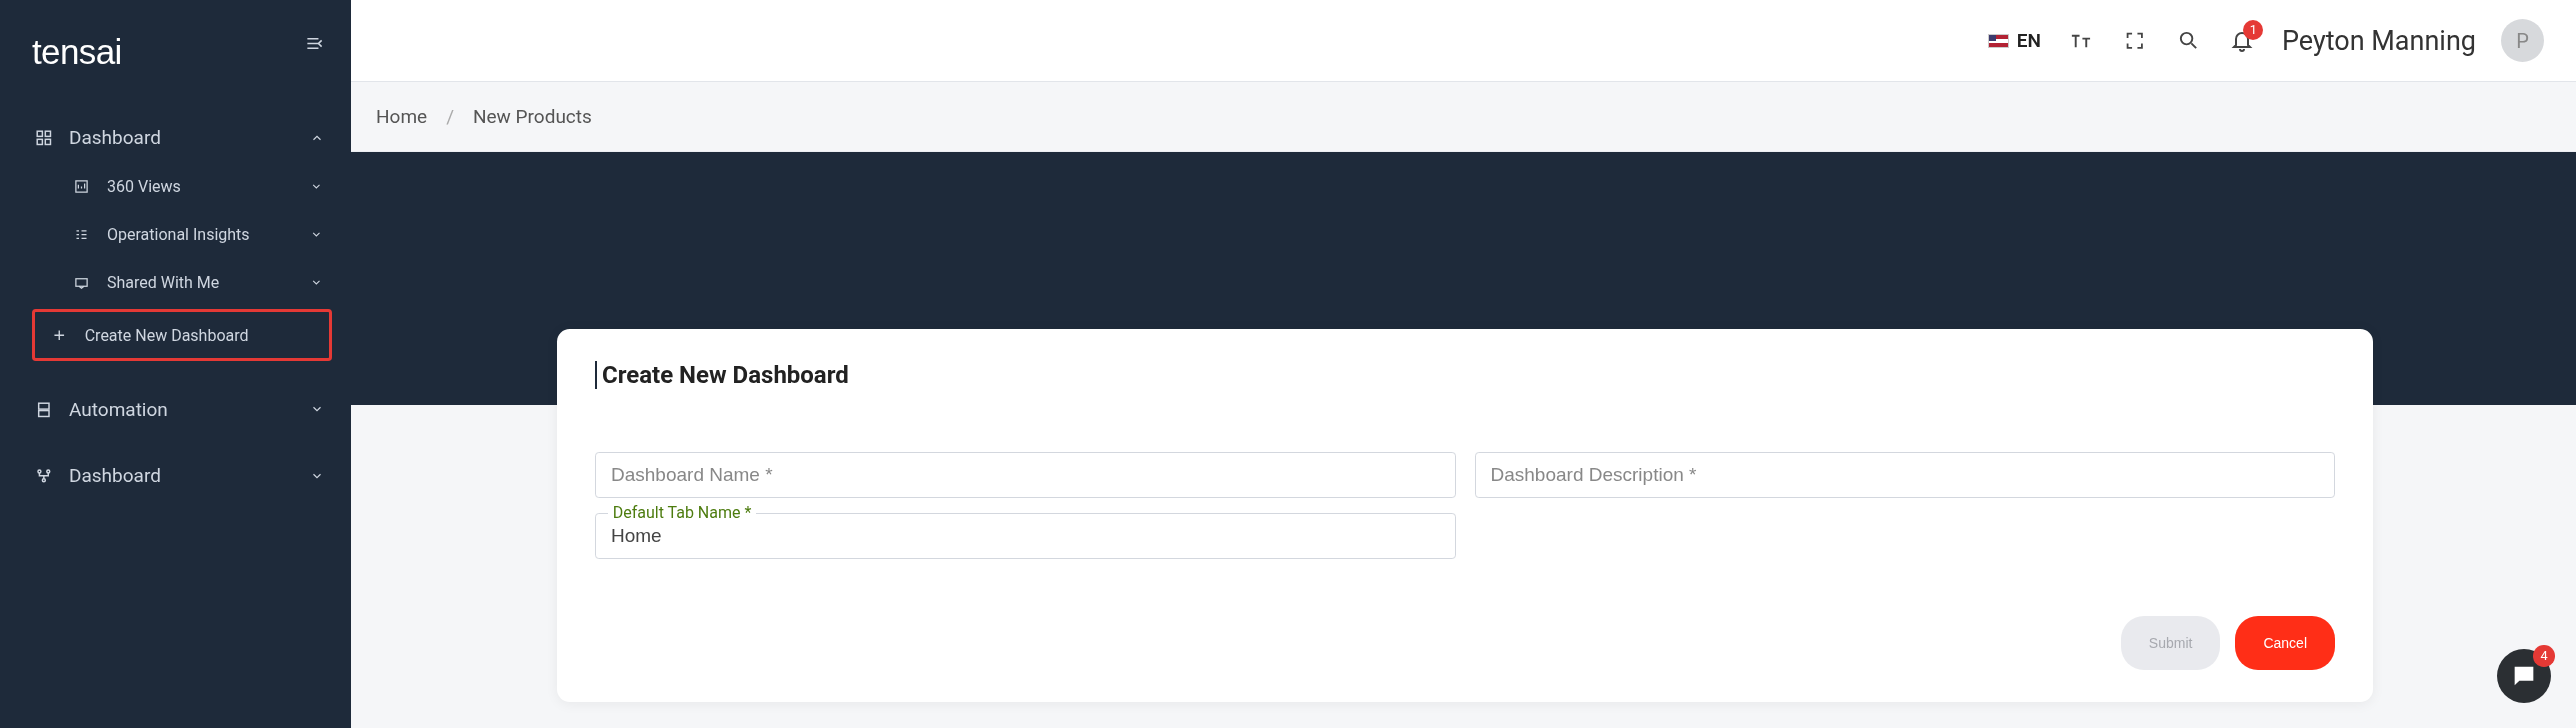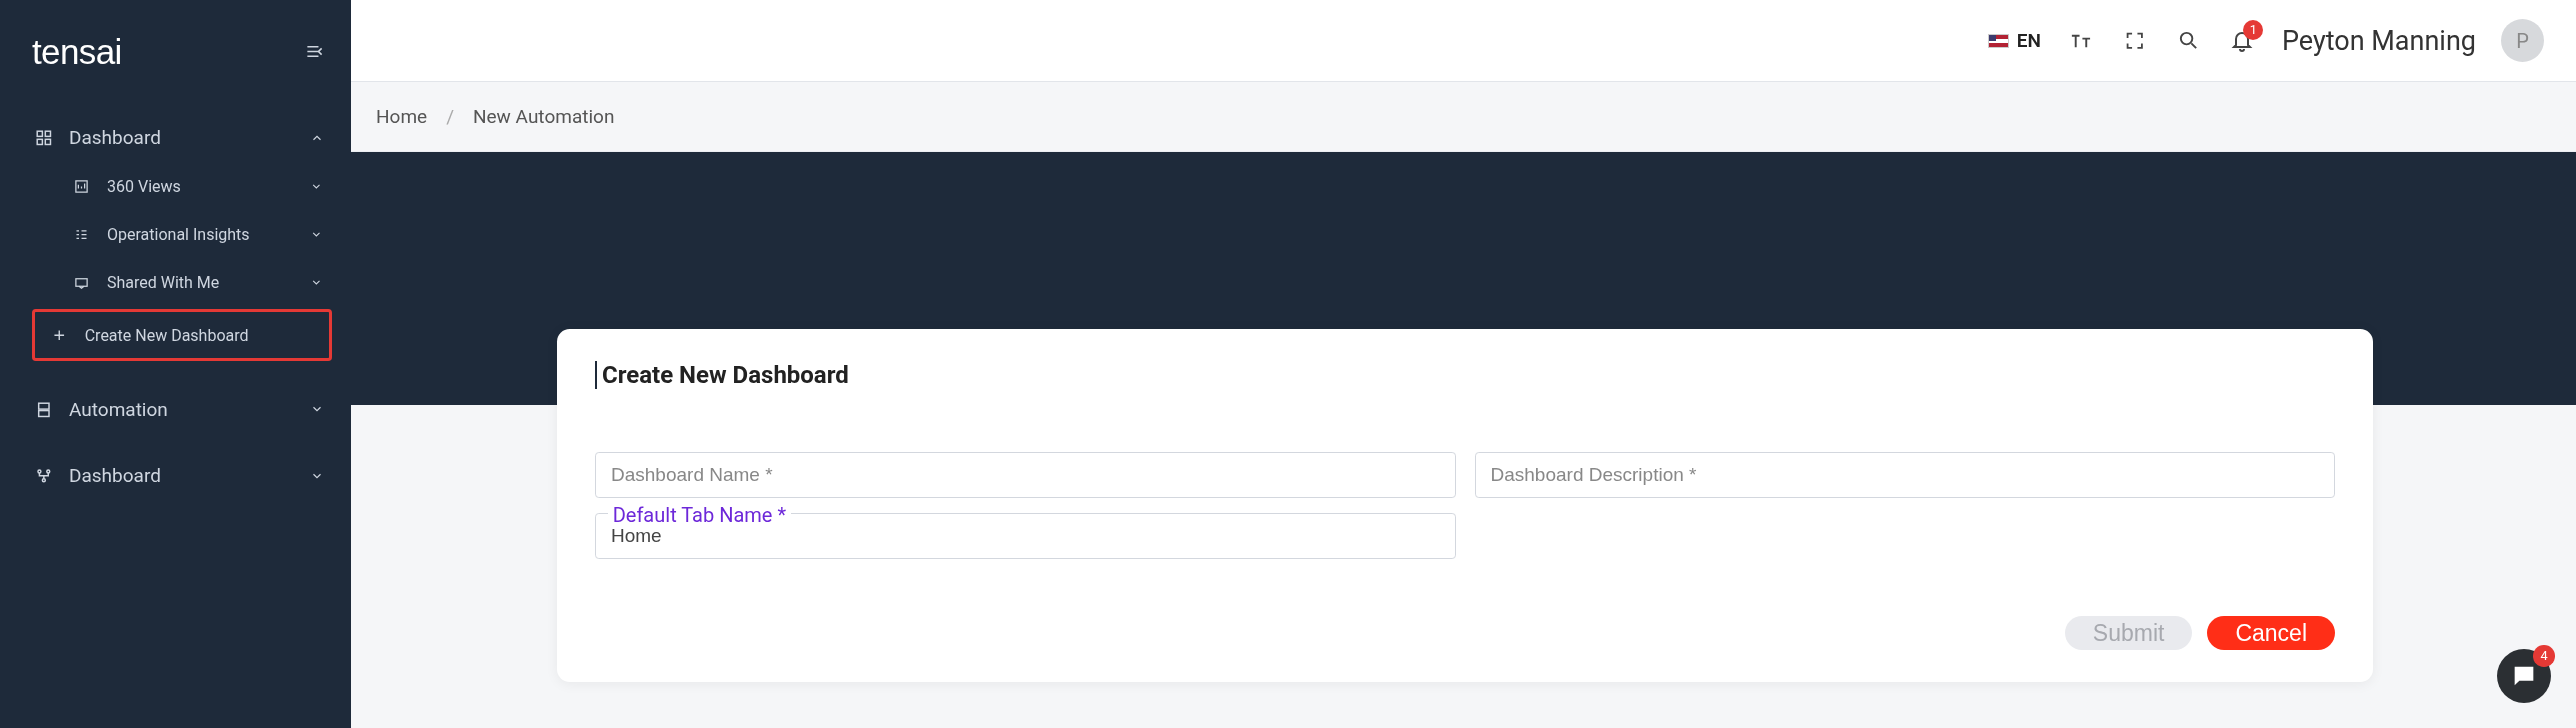--- a/index.html
+++ b/index.html
@@ -13,21 +13,21 @@
   }
   .app { display:flex; width:100%; height:100%; }
   
   .sidebar {
     width: 351px;
     background: #1e2a3a;
     color: #cfd6e0;
     display:flex; flex-direction:column;
     padding-top: 12.7px;
   }
-  .sidebar-top { display:flex; align-items:center; justify-content:space-between; padding: 19px 25px 38px 32px; }
+  .sidebar-top { display:flex; justify-content:space-between; padding: 19px 25px 38px 32px; }
   .logo { color:#fff; font-size:35px; font-weight:500; letter-spacing:-0.6px; font-family: "Segoe UI", Arial, sans-serif;}
   .collapse { color:#cfd6e0; font-size:17.7px; }
   .menu-group { padding: 3.8px 0; }
   .menu-title, .menu-item {
     display:flex; align-items:center; gap:14px;
     padding: 12.7px 23px 12.7px 32px;
     font-size:19px;
     color:#cfd6e0;
     cursor:pointer;
     position:relative;
@@ -72,24 +72,24 @@
   }
   .card-title { font-size:24px; font-weight:700; color:#222; border-left:2.5px solid #1e2a3a; padding-left:5px; display:inline-block;}
   .form-grid { display:grid; grid-template-columns:1fr 1fr; gap:15px 19px; margin-top:63px;}
   .field { position:relative; }
   .input, .textfield {
     width:100%; height:46px; border:0.6px solid #d3d7de; border-radius:3.8px;
     padding: 0 15px; font-size:19px; color:#444; background:#fff;
   }
   .input::placeholder { color:#888;}
   .float-label {
-    position:absolute; top:-10px; left:12.7px; background:#fff; padding:0 5px; font-size:20px; color:#6d28d9;
+    position:absolute; top:-10px; left:12.7px; background:#fff; padding:0 5px; font-size:16px; color:#4d7c0f;
   }
   .actions { display:flex; justify-content:flex-end; gap:15px; margin-top:57px;}
-  .btn { height:34px; padding:0 28px; border:none; border-radius:23px; font-size:23px; cursor:pointer;}
+  .btn { height:54px; padding:0 28px; border:none; border-radius:23px; font-size:14px; cursor:pointer;}
   .btn-submit { background:#e9eaee; color:#a7a9af;}
   .btn-cancel { background:#ff2e17; color:#fff;}
   .chat-fab {
     position:fixed; bottom:25px; right:25px; width:54px; height:54px; border-radius:50%;
     background:#2b2f33; color:#fff; display:flex; align-items:center; justify-content:center;
   }
   .chat-fab .fab-badge { position:absolute; top:-3.8px; right:-3.8px; background:#e53935; color:#fff; width:21.5px; height:21.5px; border-radius:50%; font-size:12.7px; display:flex; align-items:center; justify-content:center;}
 </style>
 </head>
 <body>
@@ -241,21 +241,21 @@
           </svg>
         <span class="badge">1</span>
       </span>
       <span class="username">Peyton Manning</span>
       <span class="avatar">P</span>
     </header>
 
     <nav class="breadcrumb">
       <span>Home</span>
       <span class="bc-sep">/</span>
-      <span>New Automation</span>
+      <span>New Products</span>
     </nav>
 
     <div class="hero"></div>
   </div>
 
   <section class="card">
     <h2 class="card-title">Create New Dashboard</h2>
     <div class="form-grid">
       <div class="field">
         <input class="input" placeholder="Dashboard Name *" style="">

